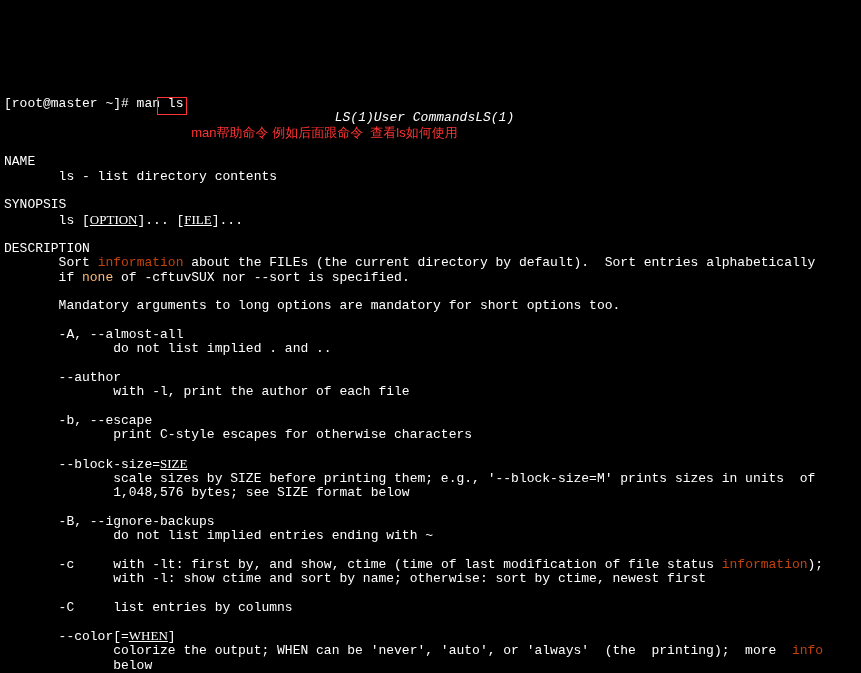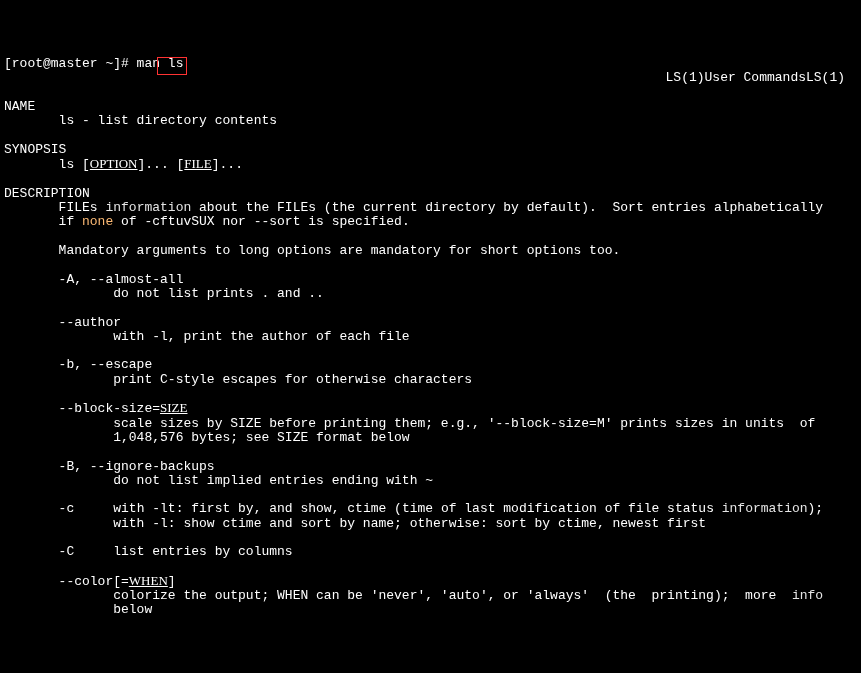--- a/index.html
+++ b/index.html
@@ -9,27 +9,27 @@
     color: #ccc;
     font-family: "Consolas", "Monaco", "Courier New", monospace;
     font-size: 13px;
     line-height: 1.1;
     white-space: pre;
     width: 861px;
     height: 673px;
     overflow: hidden;
   }
   .white { color: #fff; }
-  .cyan { color: #e5e5e5; margin-top: 16px; }
+  .cyan { color: #c2410c; margin-top: 16px; }
   .magenta { color: #fdba74; }
   .red-ann { color: #ff3333; font-family: "SimSun", "Microsoft YaHei", sans-serif; }
   .underline { text-decoration: underline; font-family: Liberation Serif, serif; }
   .content { padding: 0 4px 4px 4px; }
-  .header-row { display: flex; justify-content: flex-end; padding-right: 12px; }
-  .prompt-row { position: relative; }
+  .header-row { display: flex; justify-content: center; padding-right: 12px; font-style: italic; }
+  .prompt-row { position: relative; margin-top: 40px; }
   .cmd-box {
     position: absolute;
     border: 1px solid #ff3333;
     left: 153px; top: 0px;
     width: 28px; height: 16px;
     pointer-events: none;
   }
   .opt-box {
     position: absolute;
     border: 1px solid #ff3333;
@@ -38,35 +38,35 @@
     pointer-events: none;
   }
   .rel { position: relative; }
   .ann-inline { font-family: "SimSun","Microsoft YaHei",sans-serif; }
 </style>
 </head>
 <body>
 
 
 
-<div class="content"><div class="prompt-row"><span class="white">[root@master ~]# man ls</span><div class="cmd-box"></div></div><div class="header-row"><span class="white">LS(1)</span><span class="white">User Commands</span><span class="white">LS(1)</span></div>
+<div class="content"><div class="prompt-row"><span class="white">[root@master ~]# man ls</span><div class="cmd-box"></div></div><div class="header-row"><span class="white">LS(1)</span><span class="white">User Commands</span><span class="white">LS(1)</span></div><div>                        <span class="red-ann">man帮助命令 例如后面跟命令  查看ls如何使用</span></div>
 <span class="white">NAME</span>
        <span class="white">ls - list directory contents</span>
 
 <span class="white">SYNOPSIS</span>
        <span class="white"><span>ls</span> [<span class="underline">OPTION</span>]... [<span class="underline">FILE</span>]...</span>
 
 <span class="white">DESCRIPTION</span>
-       <span class="white"><span>FILEs </span><span class="cyan">information</span><span> about the FILEs (the current directory by default).  Sort entries alphabetically</span></span>
+       <span class="white"><span>Sort </span><span class="cyan">information</span><span> about the FILEs (the current directory by default).  Sort entries alphabetically</span></span>
        <span class="white"><span>if </span><span class="magenta">none</span><span> of -cftuvSUX nor --sort is specified.</span></span>
 
        <span class="white">Mandatory arguments to long options are mandatory for short options too.</span>
 
        <span class="white">-A, --almost-all</span>
-              <span class="white">do not list prints . and ..</span>
+              <span class="white">do not list implied . and ..</span>
 
        <span class="white">--author</span>
               <span class="white">with -l, print the author of each file</span>
 
        <span class="white">-b, --escape</span>
               <span class="white">print C-style escapes for otherwise characters</span>
 
        <span class="white"><span>--block-size=</span><span class="underline">SIZE</span></span>
               <span class="white">scale sizes by SIZE before printing them; e.g., '--block-size=M' prints sizes in units  of</span>
               <span class="white">1,048,576 bytes; see SIZE format below</span>

